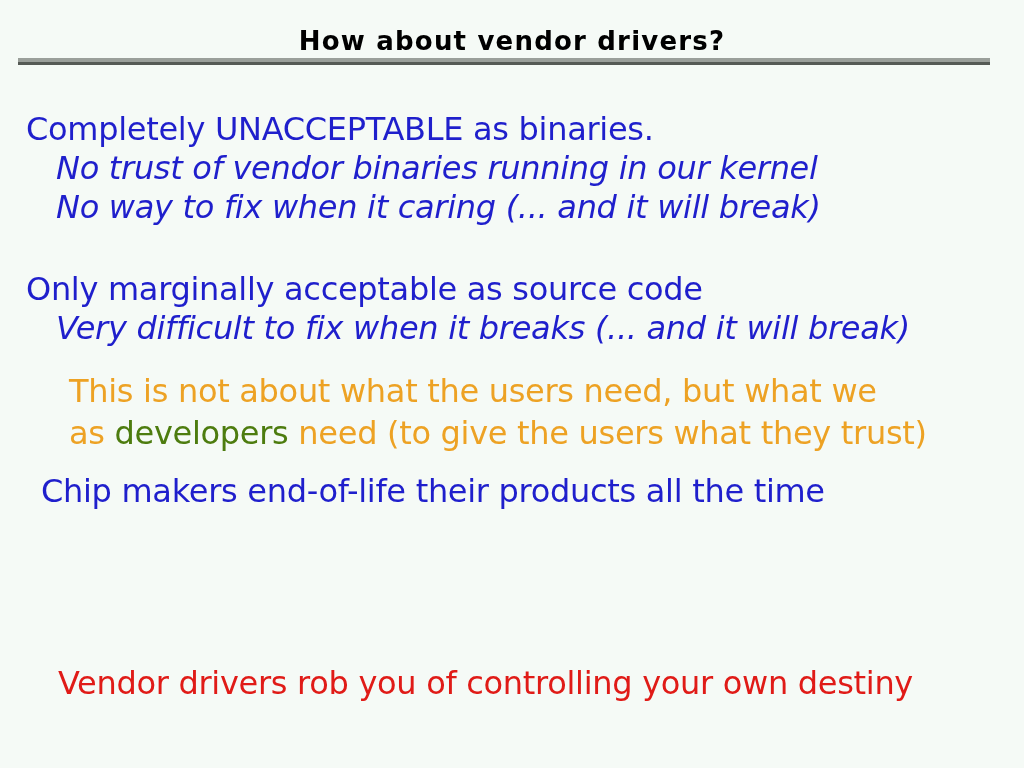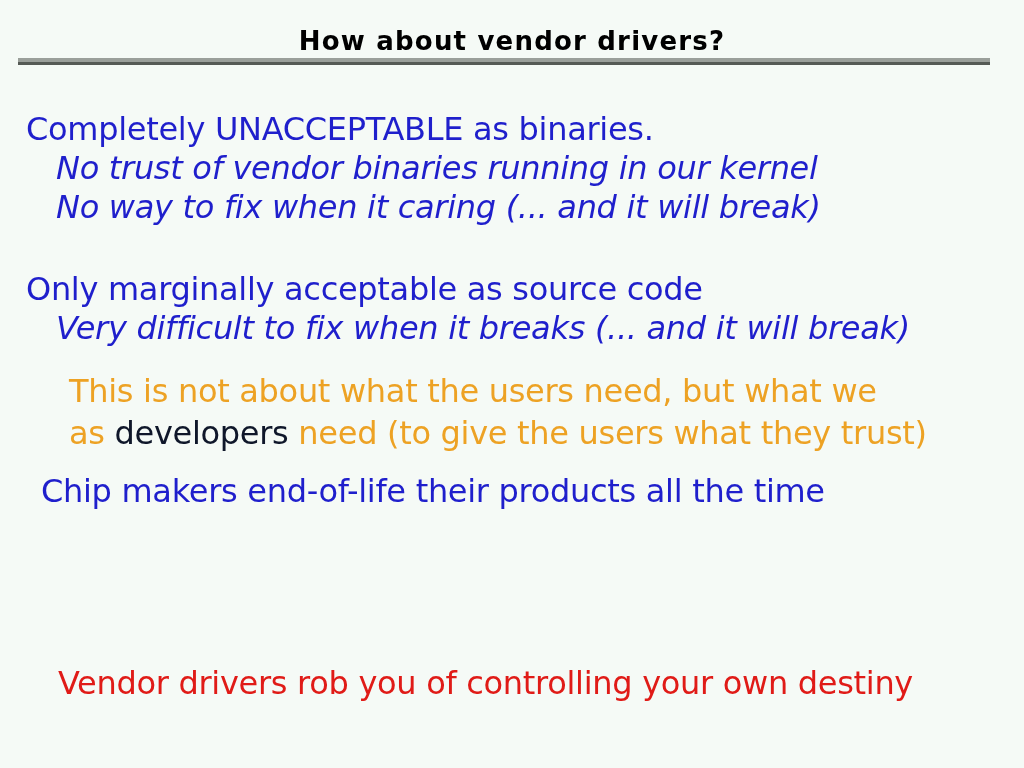--- a/index.html
+++ b/index.html
@@ -58,21 +58,21 @@
     letter-spacing: -0.3px;
   }
 
   .blue  { color: #1f1fcc; }
   .amber { color: #eda224; }
   .red   { color: #e01b17; }
 
   .block .line { display: block; }
   .block .indent { padding-left: 30px; font-style: italic; }
 
-  .inline-red { color: #0f172a; }
+  .inline-red { color: #4d7c0f; }
 
   #block-unacceptable { left: 26px; top: 110px; }
   #block-source       { left: 26px; top: 270px; }
   #block-developers   { left: 45px; top: 370px; line-height: 42px; margin-left: 24px; }
   #block-chipmakers   { left: 26px; top: 472px; margin-left: 15px; }
   #block-destiny      { left: 58px; top: 664px; }
 </style>
 </head>
 <body>
 

